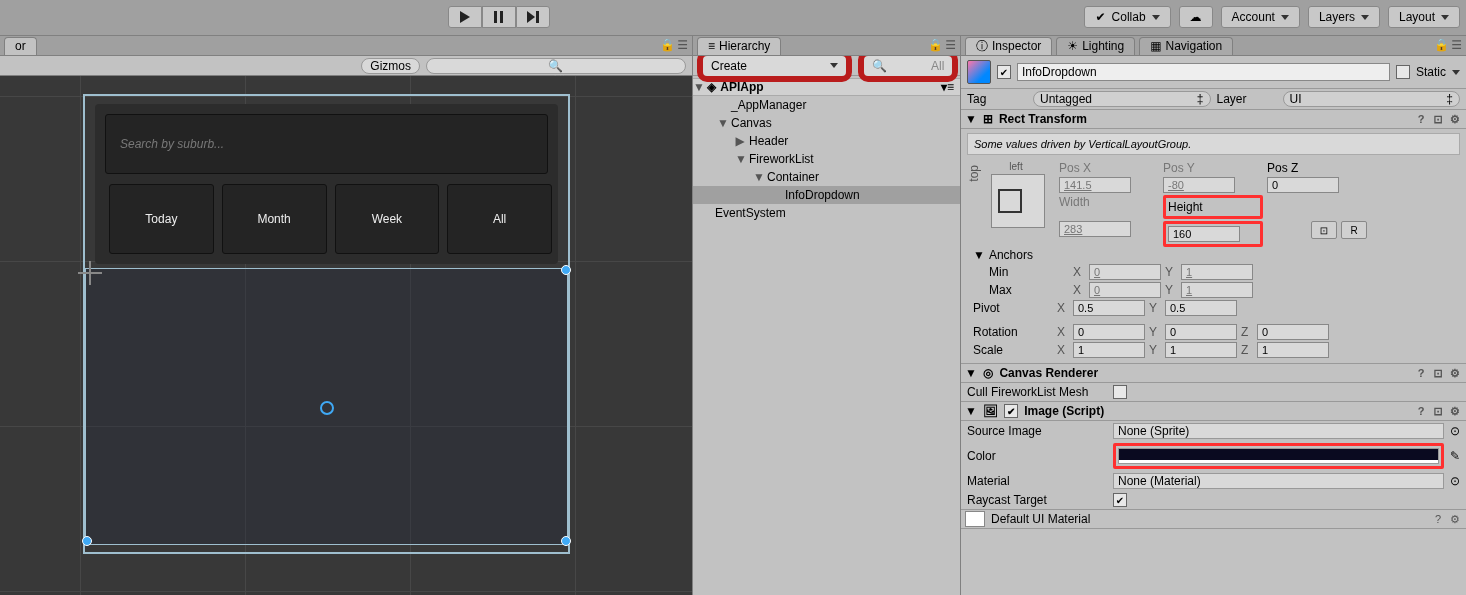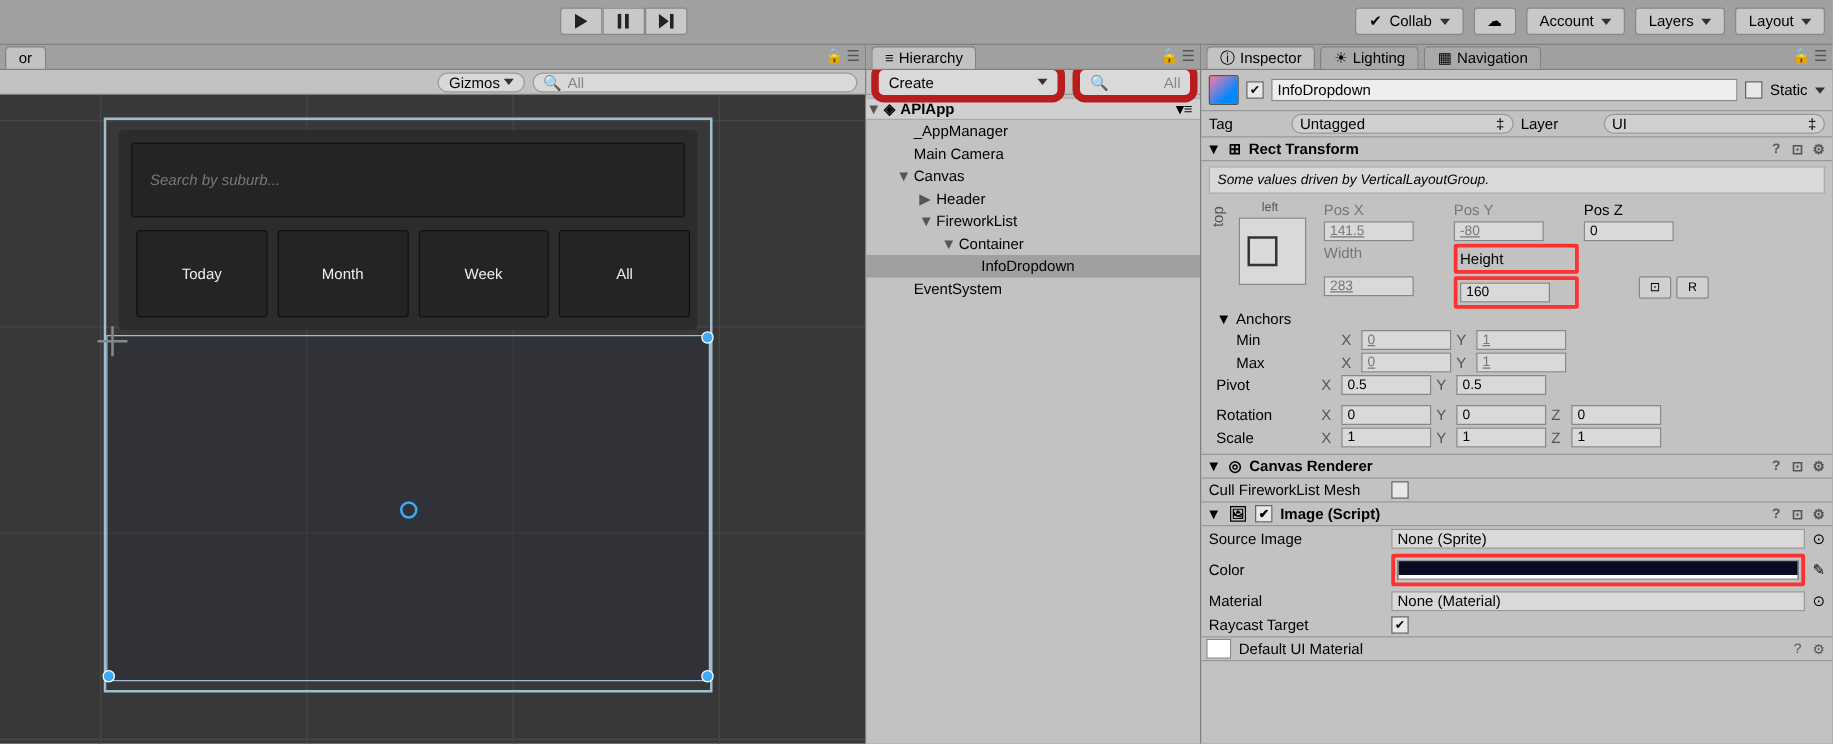--- a/index.html
+++ b/index.html
@@ -22,21 +22,21 @@
 
 
 .tab-strip { height:20px; background:#a0a0a0; border-bottom:1px solid #808080; display:flex; align-items:center; padding:0 4px; }
 .tab { height:18px; padding:0 10px; background:#c2c2c2; border:1px solid #808080; border-bottom:none; border-radius:4px 4px 0 0; display:flex; align-items:center; gap:4px; font-size:12px; }
 .tab.inactive { background:#a9a9a9; }
 .hier-col .tab-strip { position:relative; }
 .insp-col .tab-strip { gap:4px; }
 
 
 .scene-sub { height:20px; background:#c2c2c2; border-bottom:1px solid #808080; display:flex; align-items:center; justify-content:flex-end; padding:0 6px; gap:6px; }
-.scene-sub .pill { height:16px; padding:0 8px; background:#d9d9d9; border:1px solid #999; border-radius:10px; display:flex; align-items:center; font-size:11px; }
+.scene-sub .pill { height:16px; padding:0 8px; background:#d9d9d9; border:1px solid #999; border-radius:10px; display:flex; align-items:center; font-size:11px;flex-direction:column; }
 .scene-view { position:absolute; top:40px; left:0; right:0; bottom:0; background:#383838; }
 .grid-line-v { position:absolute; top:0; bottom:0; width:1px; background:#474747; }
 .grid-line-h { position:absolute; left:0; right:0; height:1px; background:#474747; }
 
 .canvas-box { position:absolute; left:83px; top:18px; width:487px; height:460px; border:2px solid #9fbfcf; }
 .dark-inner { position:absolute; left:95px; top:28px; width:463px; height:160px; background:#2c2c2c; border-radius:4px; }
 .search-bar { position:absolute; left:105px; top:38px; width:443px; height:60px; background:#242424; border:1px solid #111; border-radius:3px; display:flex; align-items:center; padding:0 14px; color:#787878; font-size:30px; font-style:italic; font-family:Georgia,serif; }
 .tab-buttons { position:absolute; left:109px; top:108px; width:443px; height:70px; display:flex; gap:8px; }
 .scene-tab { flex:1; background:#242424; border:1px solid #111; border-radius:3px; display:flex; align-items:center; justify-content:center; color:#eee; font-size:28px; font-family:Georgia,serif; }
 .sel-box { position:absolute; left:85px; top:192px; width:483px; height:277px; background:rgba(30,35,55,0.3); border:1px solid #9fbfcf; }
@@ -222,44 +222,40 @@
       <span>◈</span>
       <span style="font-weight:bold">APIApp</span>
       <span style="margin-left:auto;margin-right:6px">▾≡</span>
     </div>
     <div id="tree-items">
         <div class="tree-row" style="padding-left: 24px;">
           <span class="tree-tog"></span>
           <span>_AppManager</span>
         </div>
         <div class="tree-row" style="padding-left: 24px;">
-          <span class="tree-tog"></span>
-          <span>Main Camera</span>
-        </div>
-        <div class="tree-row" style="padding-left: 24px;">
           <span class="tree-tog">▼</span>
           <span>Canvas</span>
         </div>
         <div class="tree-row" style="padding-left: 42px;">
           <span class="tree-tog">▶</span>
           <span>Header</span>
         </div>
         <div class="tree-row" style="padding-left: 42px;">
           <span class="tree-tog">▼</span>
           <span>FireworkList</span>
         </div>
         <div class="tree-row" style="padding-left: 60px;">
           <span class="tree-tog">▼</span>
           <span>Container</span>
         </div>
         <div class="tree-row sel" style="padding-left: 78px;">
           <span class="tree-tog"></span>
           <span>InfoDropdown</span>
         </div>
-        <div class="tree-row" style="padding-left: 24px;">
+        <div class="tree-row" style="padding-left: 8px;">
           <span class="tree-tog"></span>
           <span>EventSystem</span>
         </div>
       </div>
   </div>
 </div>
 
 <div class="insp-col">
   <div class="tab-strip">
     <div class="tab">

